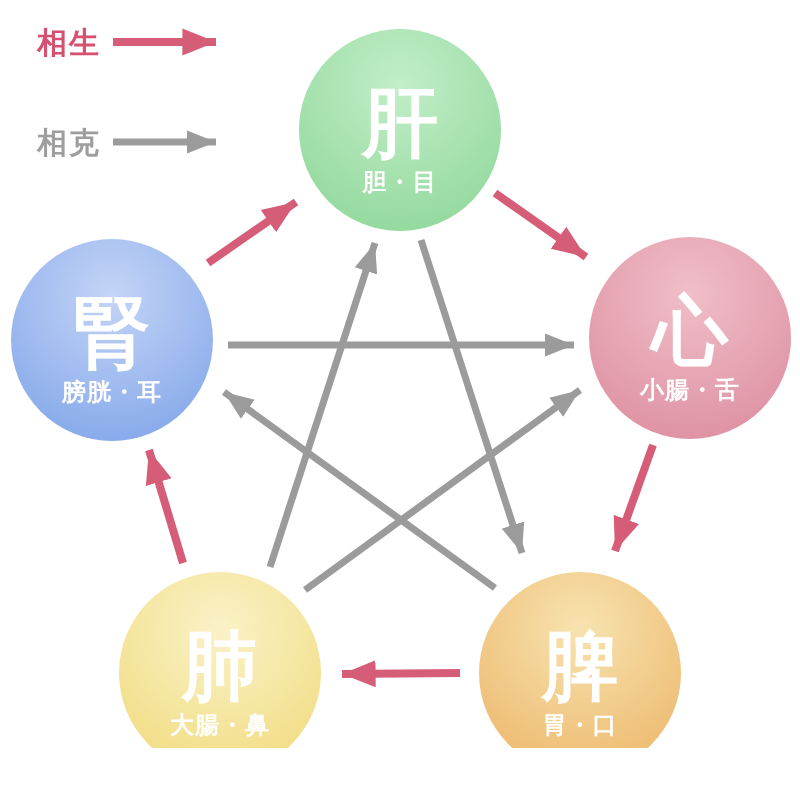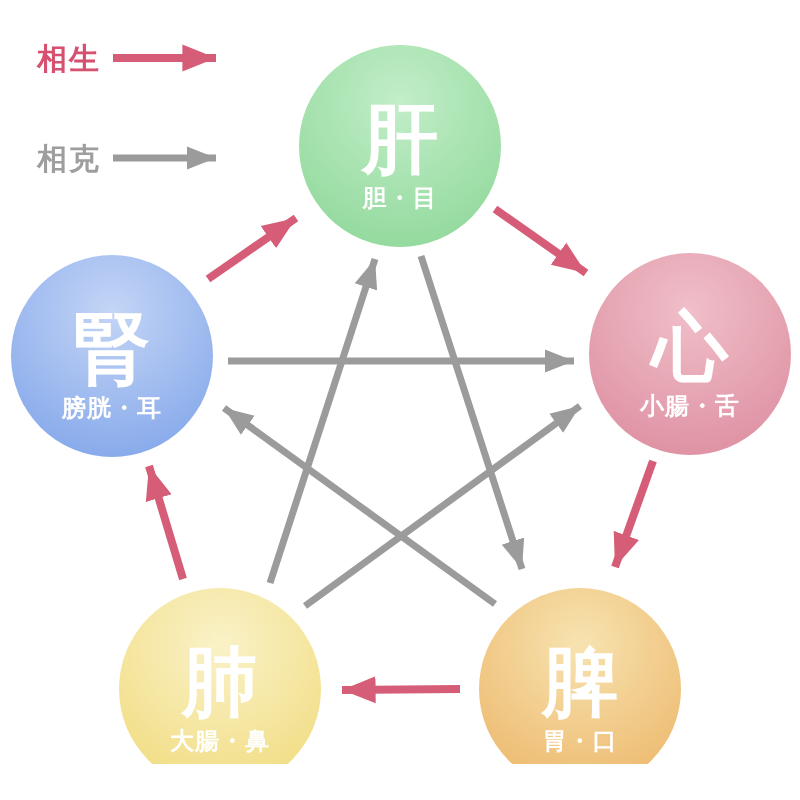--- a/index.html
+++ b/index.html
@@ -6,21 +6,20 @@
     margin: 0;
     padding: 0;
     background: #ffffff;
   }
   #stage {
     position: relative;
     width: 800px;
     height: 748px;
     background: #ffffff;
     font-family: "DejaVu Sans", "Liberation Sans", sans-serif;
-    margin-top: 16px;
   }
   svg text {
     font-family: "DejaVu Sans", "Liberation Sans", sans-serif;
   }
   .legend-label {
     font-size: 30px;
     font-weight: 700;
     letter-spacing: 2px;
   }
   .organ-label {

